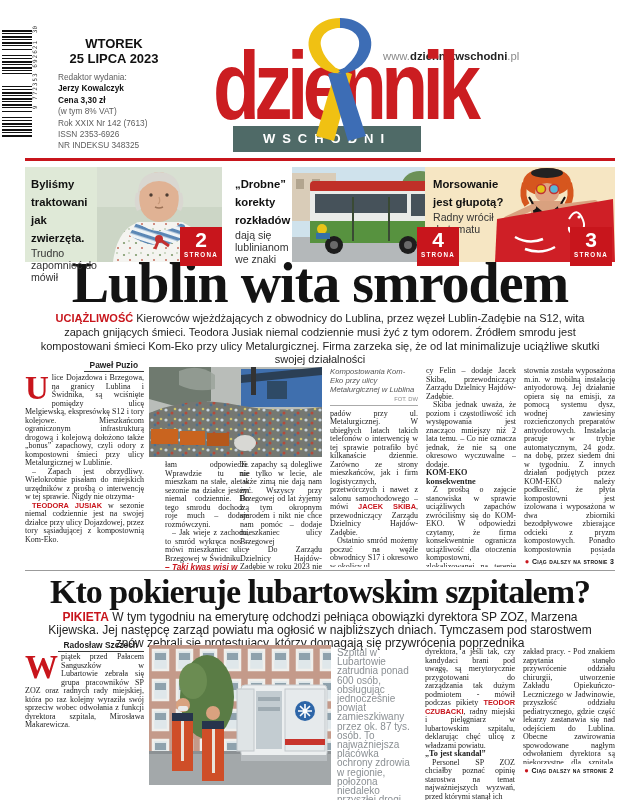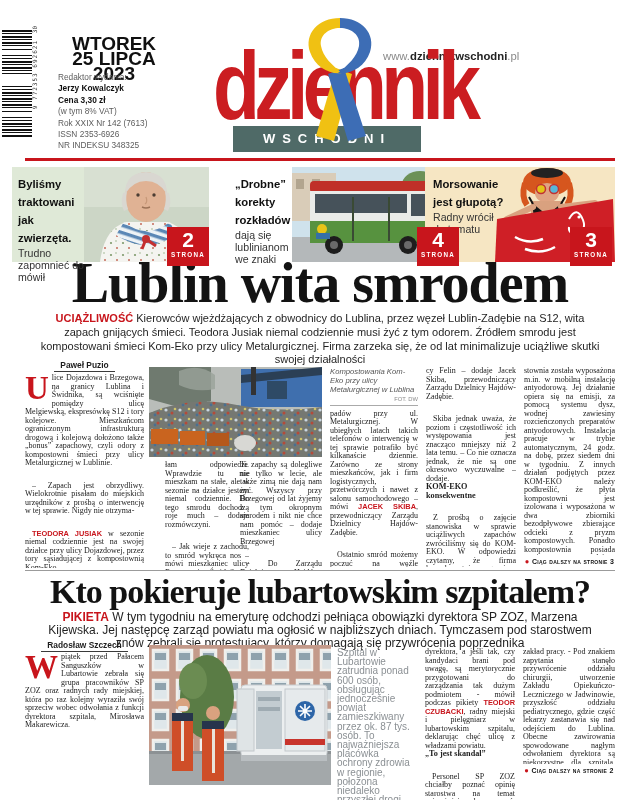--- a/index.html
+++ b/index.html
@@ -18,35 +18,35 @@
   .barcode{left:2px;top:26px;width:46px;height:116px;}
   .bars{position:absolute;left:0;top:4px;width:30px;height:108px;
     background:
       repeating-linear-gradient(to bottom,#111 0 1.6px,#fff 1.6px 3.1px,#111 3.1px 3.9px,#fff 3.9px 6.2px);}
   .bars::after{content:"";position:absolute;left:0;top:44px;width:100%;height:9px;background:#fff;}
   .bc-digits{position:absolute;left:29px;top:14px;font-family:"DejaVu Sans Mono",monospace;
     font-size:6px;color:#333;writing-mode:vertical-rl;transform:rotate(180deg);letter-spacing:1px;}
   .bc-top{position:absolute;left:29px;top:0px;font-family:"DejaVu Sans Mono",monospace;
     font-size:6px;color:#333;writing-mode:vertical-rl;transform:rotate(180deg);}
   .dateblock{left:55px;top:36px;width:118px;text-align:center;font-weight:700;
-    font-size:19px;line-height:15px;color:#101010;}
+    font-size:13px;line-height:15px;color:#101010;}
   .edblock{left:58px;top:72px;font-size:8.3px;line-height:11.4px;color:#5c5c5c;}
   .edblock .strong{color:#101010;font-weight:700;}
   .logo{left:213px;top:34px;z-index:2;color:#cb1d21;font-weight:700;font-size:96px;line-height:104px;
     letter-spacing:-7px;transform:scaleX(.8);transform-origin:left top;font-family:"Liberation Sans",sans-serif;}
   .wschodni{left:233px;top:126px;width:188px;height:26px;background:var(--teal);z-index:1;
     color:#fff;font-weight:700;font-size:13px;letter-spacing:7px;text-align:center;line-height:26px;}
   .ribbon{left:292px;top:12px;width:96px;height:132px;z-index:3;}
   .url{left:383px;top:50px;font-size:11.3px;color:#8a8a8a;}
   .url b{color:#222;}
   .redline{left:25px;top:158px;width:590px;height:2.5px;background:var(--red);}
 
   
   .teaser{top:167px;height:95px;}
-  .t1{left:12px;width:197px;background:var(--green-bg);}
+  .t1{left:25px;width:197px;background:var(--green-bg);}
   .t2{left:232px;width:230px;background:#fff;}
   .t3{left:425px;width:190px;background:var(--cream-bg);}
   .t-text{position:absolute;top:7px;z-index:4;}
   .t1 .t-text{left:6px;width:72px;}
   .t2 .t-text{left:3px;width:57px;}
   .t3 .t-text{left:8px;width:74px;}
   .t-title{font-weight:700;font-size:11.3px;line-height:12.8px;color:#101010;}
   .t-sub{font-size:10.6px;line-height:12.2px;color:#333;margin-top:1px;}
   .t-photo{position:absolute;top:0;height:95px;overflow:hidden;}
   .t1 .t-photo{left:72px;width:125px;}
@@ -62,26 +62,26 @@
 
   
   .headline{left:25px;width:590px;text-align:center;font-family:"Liberation Serif",serif;
     font-weight:700;color:#131313;letter-spacing:-1px;}
   .h1a{top:258px;font-size:56px;line-height:50px;}
   .h2a{top:573px;font-size:34px;line-height:38px;}
   .lead{text-align:center;color:#1f1f1f;font-family:"Liberation Sans",sans-serif;}
   .lead .kick{color:var(--red);font-weight:700;}
   .lead1{left:38px;top:312px;width:564px;font-size:11px;line-height:13.8px;}
   .lead2{left:45px;top:611px;width:550px;font-size:12px;line-height:13px;}
-  .byline{font-weight:700;font-size:8.4px;color:#1d1d1d;text-align:center;}
+  .byline{font-weight:700;font-size:8.4px;color:#1d1d1d;text-align:right;}
   .byline span{border-bottom:1.2px solid #3a3a3a;padding:0 6px 1px;}
   .bodycol{position:absolute;font-family:"Liberation Serif",serif;font-size:8px;line-height:8.5px;
     text-align:justify;color:#1b1b1b;overflow:hidden;}
   .bodycol p{margin:0;}
-  .bodycol p.ind{text-indent:7px;margin-top:14px;}
+  .bodycol p.ind{text-indent:7px;}
   .name{font-family:"Liberation Sans",sans-serif;font-weight:700;color:var(--red);font-size:7.4px;}
   .subhead{font-weight:700;font-size:8.2px;margin:3px 0 1px;text-align:left;}
   .quote{color:var(--red);font-family:"Liberation Sans",sans-serif;font-style:italic;font-weight:700;
     font-size:8.3px;line-height:9.3px;text-align:left;}
   .dropcap{float:left;font-weight:700;font-size:33px;line-height:26px;color:var(--red);
     padding:1px 3px 0 0;font-family:"Liberation Serif",serif;}
   .contd{position:absolute;text-align:center;font-family:"Liberation Sans",sans-serif;font-weight:700;
     font-size:7px;font-variant:small-caps;letter-spacing:.3px;color:#111;}
   .contd .dot{color:var(--red);font-size:7.5px;}
   .caption1{font-family:"Liberation Sans",sans-serif;font-style:italic;font-size:7.7px;

